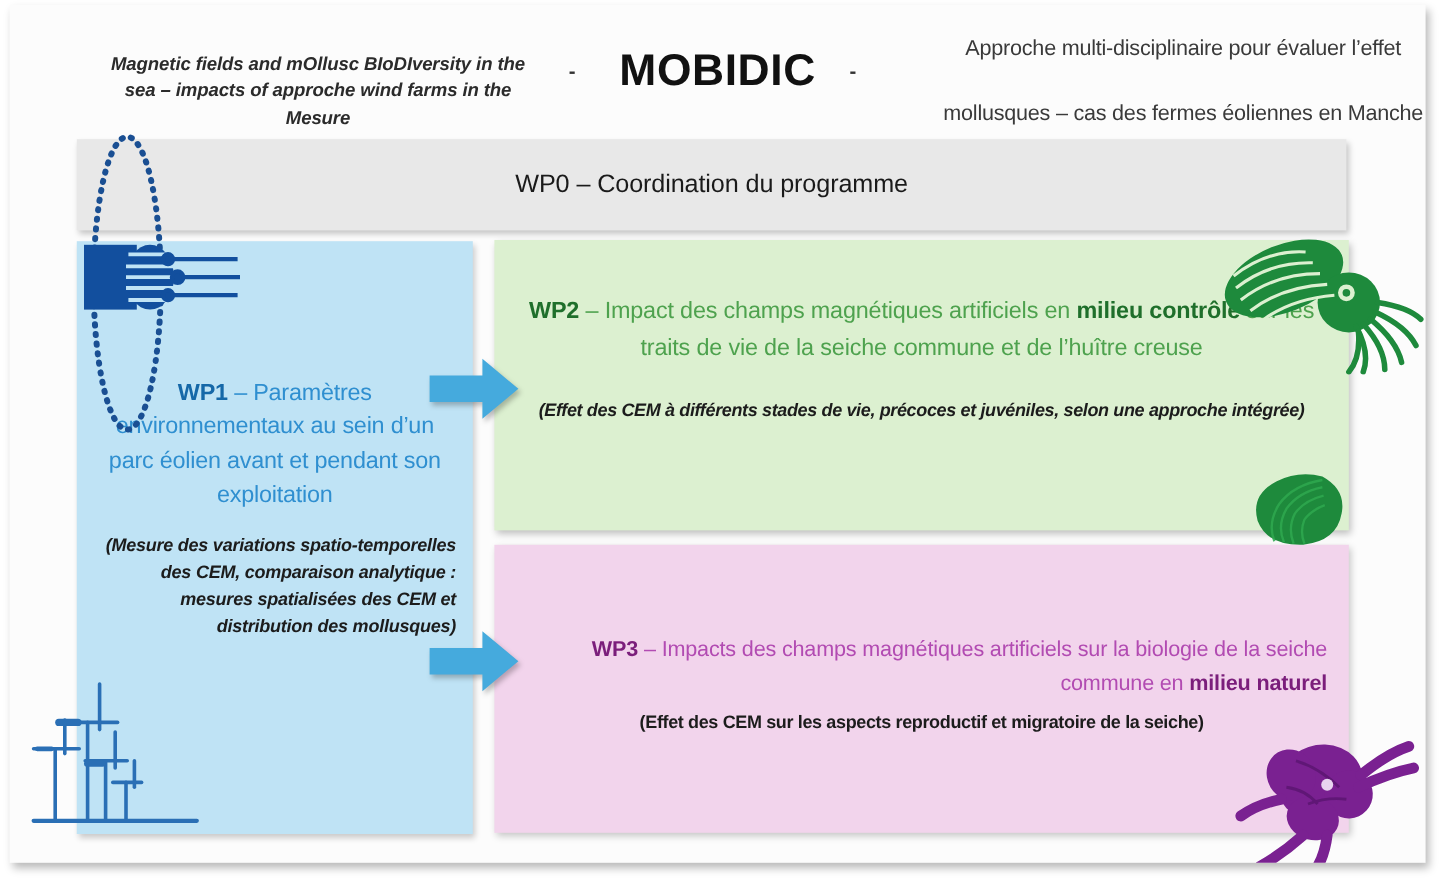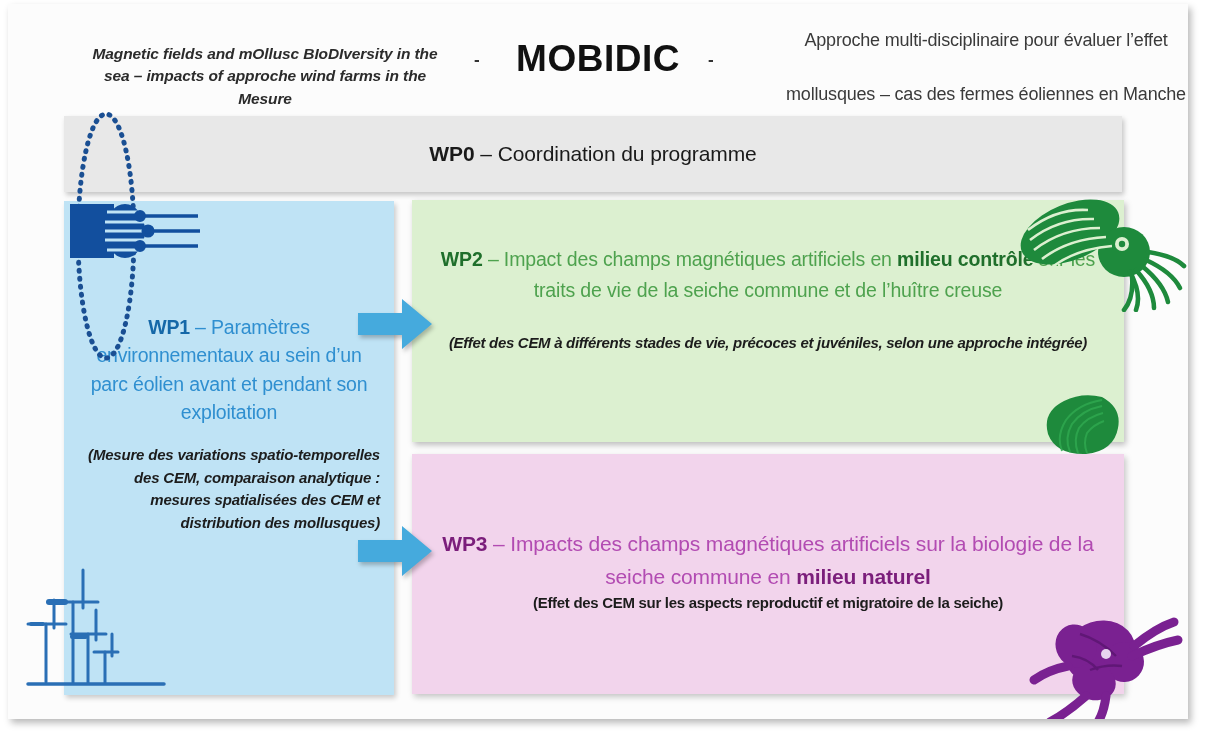--- a/index.html
+++ b/index.html
@@ -84,21 +84,21 @@
     box-shadow: 2px 3px 5px rgba(0,0,0,0.22);
     display: flex;
     align-items: center;
     justify-content: center;
   }
   .wp0-text {
     font-size: 21px;
     color: #1a1a1a;
     letter-spacing: -0.1px;
   }
-  .wp0-text b { font-weight: bold; }
+  .wp0-text b { font-weight: normal; }
 
   
   .wp1 {
     position: absolute;
     left: 56px; top: 197px;
     width: 330px;
     height: 494px;
     background: #bfe3f5;
     box-shadow: 2px 3px 5px rgba(0,0,0,0.2);
   }
@@ -165,22 +165,22 @@
     left: 404px; top: 450px;
     width: 712px;
     height: 240px;
     background: #f2d4ec;
     box-shadow: 2px 3px 6px rgba(0,0,0,0.22);
   }
   .wp3-title {
     position: absolute;
     left: 18px; top: 73px;
     width: 676px;
-    text-align: center;
-    font-size: 21px;
+    text-align: right;
+    font-size: 18px;
     line-height: 1.58;
     color: #b24bb2;
     letter-spacing: -0.15px;
   }
   .wp3-title b { color: #7b1e7b; font-weight: bold; }
   .wp3-sub {
     position: absolute;
     left: 18px; top: 138px;
     width: 676px;
     text-align: center;

